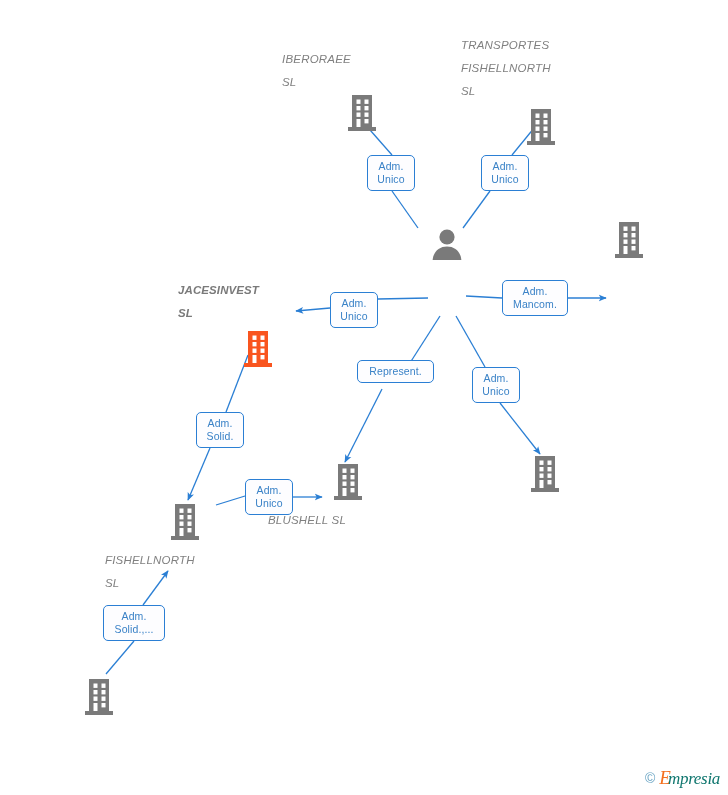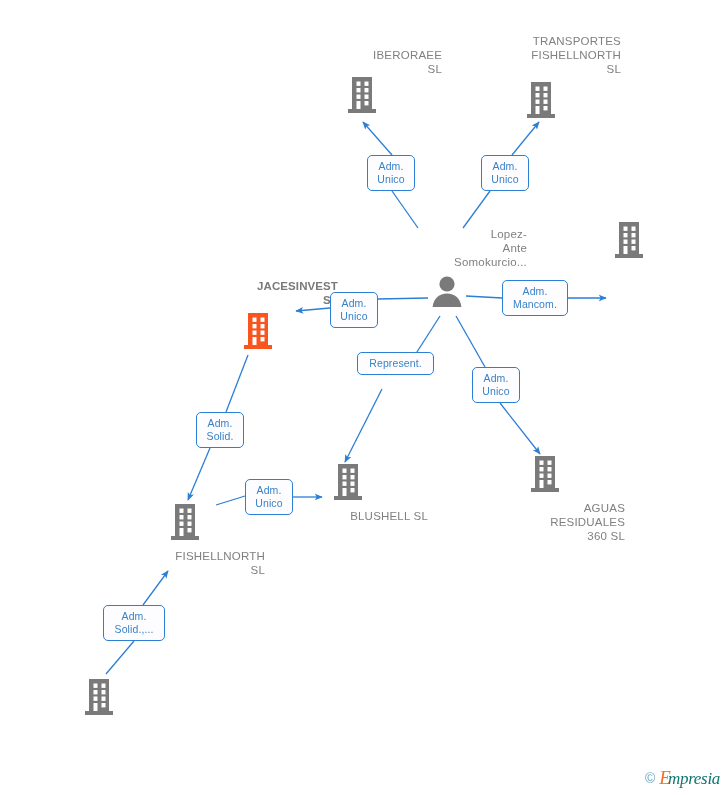--- a/index.html
+++ b/index.html
@@ -36,26 +36,27 @@
     left: 50%;
     top: 0;
     transform: translateX(-50%);
     display: flex;
     flex-direction: column;
     align-items: center;
     width: 160px;
   }
   .node-label {
     font-size: 11.5px;
-    line-height: 14px;
+    line-height: 23px;
     color: #808080;
-    text-align: right;
+    text-align: left;
     letter-spacing: 0.2px;
     white-space: pre-line;
     width: 160px;
+    font-style: italic;
   }
   .node-label.highlight {
     color: #7a7a7a;
     font-weight: 700;
     letter-spacing: 0.1px;
   }
   .node-icon {
     display: block;
   }
   .node.label-below .node-inner {
@@ -179,23 +180,20 @@
                 <rect x="10.5" y="18.5" width="4" height="4.4" fill="#ffffff"></rect>
                 <rect x="18.5" y="18.5" width="4" height="4.4" fill="#ffffff"></rect>
                 <rect x="10.5" y="25" width="4" height="8" fill="#ffffff"></rect>
                 <rect x="18.5" y="25" width="4" height="4.4" fill="#ffffff"></rect>
               </g>
             </svg></div>
         </div>
       </div>
       <div class="node" style="left: 447px; top: 227px;">
         <div class="node-inner">
-          <div class="node-label" style="margin-bottom: 5px;">Lopez-
-Ante
-Somokurcio...</div>
           <div class="node-icon"><svg width="34" height="34" viewBox="0 0 34 34">
               <circle cx="17" cy="10" r="7.6" fill="#7a7a7a"></circle>
               <path d="M2.6 33 C3.4 24.2 9.4 19.4 17 19.4 C24.6 19.4 30.6 24.2 31.4 33 Z" fill="#7a7a7a"></path>
             </svg></div>
         </div>
       </div>
       <div class="node" style="left: 629px; top: 221px;">
         <div class="node-inner">
           <div class="node-icon"><svg width="32" height="38" viewBox="0 0 32 38">
               <g fill="#7a7a7a">
@@ -261,23 +259,20 @@
                 <rect x="10.5" y="5.5" width="4" height="4.4" fill="#ffffff"></rect>
                 <rect x="18.5" y="5.5" width="4" height="4.4" fill="#ffffff"></rect>
                 <rect x="10.5" y="12" width="4" height="4.4" fill="#ffffff"></rect>
                 <rect x="18.5" y="12" width="4" height="4.4" fill="#ffffff"></rect>
                 <rect x="10.5" y="18.5" width="4" height="4.4" fill="#ffffff"></rect>
                 <rect x="18.5" y="18.5" width="4" height="4.4" fill="#ffffff"></rect>
                 <rect x="10.5" y="25" width="4" height="8" fill="#ffffff"></rect>
                 <rect x="18.5" y="25" width="4" height="4.4" fill="#ffffff"></rect>
               </g>
             </svg></div>
-          <div class="node-label">AGUAS
-RESIDUALES
-360  SL</div>
         </div>
       </div>
       <div class="node label-below" style="left: 185px; top: 503px;">
         <div class="node-inner">
           <div class="node-icon" style="margin-bottom: 4px;"><svg width="32" height="38" viewBox="0 0 32 38">
               <g fill="#7a7a7a">
                 <path d="M6 1 H26 V33 H6 Z"></path>
                 <rect x="2" y="33" width="28" height="4"></rect>
                 <rect x="10.5" y="5.5" width="4" height="4.4" fill="#ffffff"></rect>
                 <rect x="18.5" y="5.5" width="4" height="4.4" fill="#ffffff"></rect>
@@ -314,21 +309,21 @@
     </div>
   <div id="relbox-layer">
       <div class="rel-box" style="left: 367px; top: 155px; width: 48px; height: 36px;">Adm.
 Unico</div>
       <div class="rel-box" style="left: 481px; top: 155px; width: 48px; height: 36px;">Adm.
 Unico</div>
       <div class="rel-box" style="left: 502px; top: 280px; width: 66px; height: 36px;">Adm.
 Mancom.</div>
       <div class="rel-box" style="left: 330px; top: 292px; width: 48px; height: 36px;">Adm.
 Unico</div>
-      <div class="rel-box" style="left: 357px; top: 352px; width: 77px; height: 23px;">Represent.</div>
+      <div class="rel-box" style="left: 357px; top: 360px; width: 77px; height: 23px;">Represent.</div>
       <div class="rel-box" style="left: 472px; top: 367px; width: 48px; height: 36px;">Adm.
 Unico</div>
       <div class="rel-box" style="left: 196px; top: 412px; width: 48px; height: 36px;">Adm.
 Solid.</div>
       <div class="rel-box" style="left: 245px; top: 479px; width: 48px; height: 36px;">Adm.
 Unico</div>
       <div class="rel-box" style="left: 103px; top: 605px; width: 62px; height: 36px;">Adm.
 Solid.,...</div>
     </div>
 

